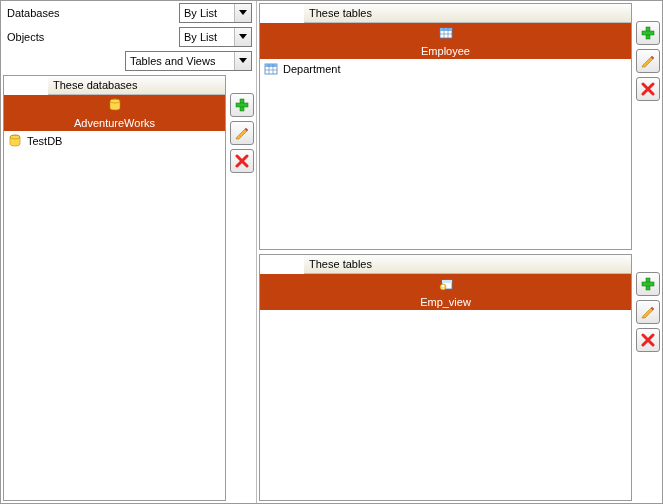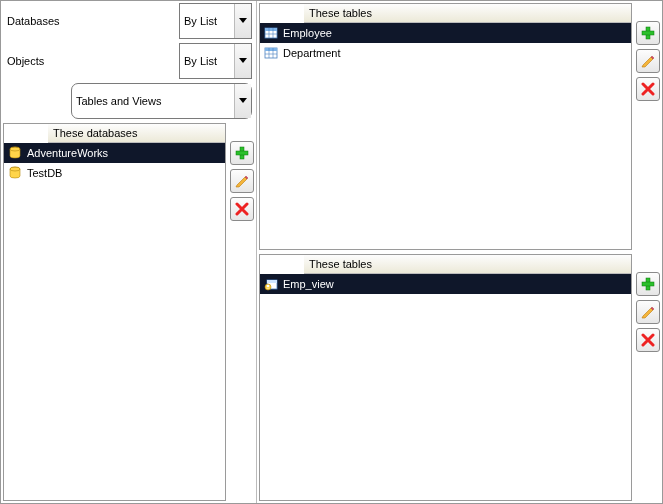--- a/index.html
+++ b/index.html
@@ -30,41 +30,41 @@
   padding: 2px 4px;
   gap: 44px;
 }
 .dropdown-label {
   width: 130px;
   padding-left: 2px;
 }
 .dropdown {
   position: relative;
   flex: 1;
-  height: 36px;
+  height: 20px;
   border: 1px solid #7a7a7a;
   background: #fff;
   display: flex;
   align-items: center;
   padding-left: 4px;
   cursor: pointer;
 }
 .dropdown-arrow {
   position: absolute;
   right: 0;
   top: 0;
   width: 17px;
   height: 100%;
   border-left: 1px solid #bbb;
   display: flex;
   align-items: center;
   justify-content: center;
   background: linear-gradient(#f8f8f8,#e4e4e4);
 }
-.dd-only .dropdown { margin-left: 66px; border-radius: 7px; }
+.dd-only .dropdown { margin-left: 120px; }
 .section-with-buttons {
   display: flex;
   flex: 1;
   margin: 2px;
   gap: 4px;
 }
 .section-body {
   flex: 1;
   border: 1px solid #9a9a9a;
   background: #fff;
@@ -83,22 +83,23 @@
   overflow: auto;
 }
 .list-item {
   display: flex;
   align-items: center;
   padding: 2px 3px;
   gap: 4px;
   cursor: pointer;
 }
 .list-item.selected {
-  background: #0f172a;
+  background: #c2410c;
   color: #fff;
+  flex-direction: column;
 }
 .icon {
   width: 16px;
   height: 16px;
   flex-shrink: 0;
   display: flex;
   align-items: center;
   justify-content: center;
 }
 .btn-col {

